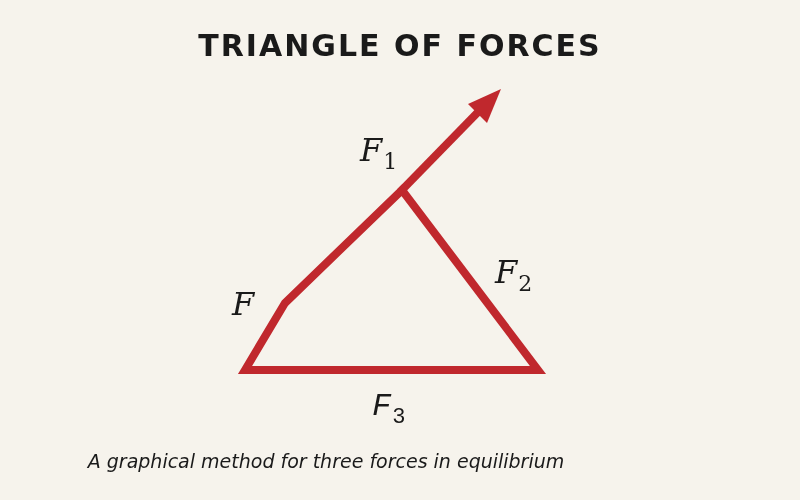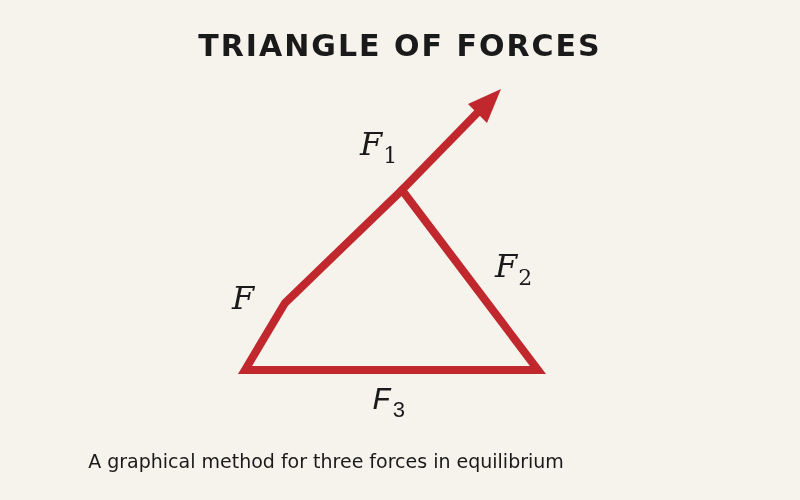--- a/index.html
+++ b/index.html
@@ -1,21 +1,21 @@
 <!DOCTYPE html>
 <html><head>
 <meta charset="utf-8">
 <style>
   html,body{margin:0;padding:0;}
   body{width:800px;height:500px;background:#f6f3ec;position:relative;overflow:hidden;font-family:"DejaVu Sans",sans-serif;}
   .title{position:absolute;left:0;top:28px;width:800px;text-align:center;font-family:"DejaVu Sans",sans-serif;font-weight:bold;font-size:30px;letter-spacing:2px;color:#1a1a1a;}
   svg.diagram{position:absolute;left:0;top:0;}
-  .lbl{position:absolute;font-family:"DejaVu Serif",serif;font-style:italic;font-size:32px;color:#1a1a1a;line-height:1;}
+  .lbl{position:absolute;font-family:"DejaVu Serif",serif;font-style:italic;font-size:32px;color:#1a1a1a;line-height:1;margin-top:6px;}
   .lbl sub{font-style:normal;font-size:22px;vertical-align:-8px;margin-left:1px;}
-  .caption{position:absolute;left:0;top:450px;width:652px;text-align:center;font-family:"DejaVu Sans",sans-serif;font-size:19px;color:#1a1a1a;}
+  .caption{position:absolute;left:0;top:450px;width:652px;text-align:center;font-family:"DejaVu Sans",sans-serif;font-size:19px;color:#1a1a1a;font-style:italic;}
 </style>
 </head>
 <body>
 
 <div class="title">TRIANGLE OF FORCES</div>
 
 <svg class="diagram" width="800" height="500" viewBox="0 0 800 500">
   <g fill="none" stroke="#c0282d" stroke-width="8" stroke-linejoin="miter" stroke-linecap="butt">
     <path d="M245 370 L285 303 L402 190 L538 370 Z"></path>
     <line x1="400" y1="192" x2="482" y2="108"></line>

